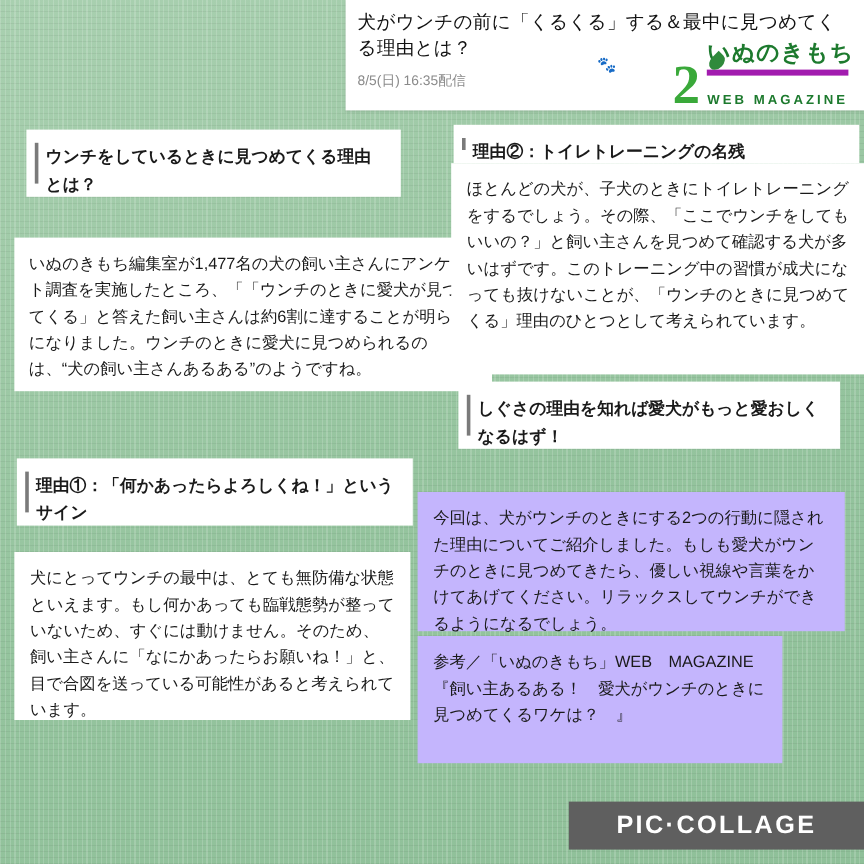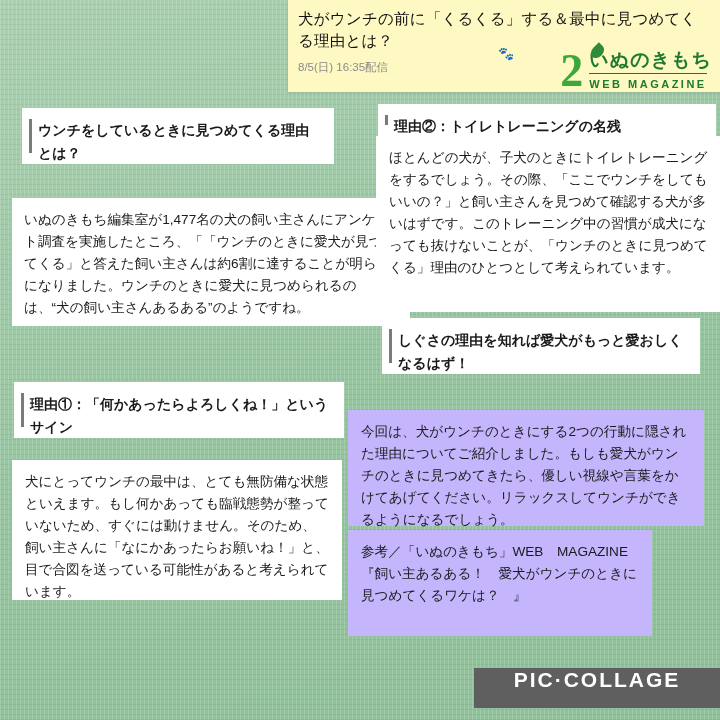--- a/index.html
+++ b/index.html
@@ -33,21 +33,21 @@
     box-sizing: border-box;
     box-shadow: 0 1px 2px rgba(0,0,0,0.10);
   }
 
   
   #title-card {
     left: 288px;
     top: 0px;
     width: 432px;
     height: 92px;
-    background: #fef9c3;
+    background: #ffffff;
     padding: 8px 10px 0 10px;
   }
   #title-text {
     font-size: 15.5px;
     line-height: 1.45;
     color: #111;
     letter-spacing: 0.2px;
   }
   #title-meta {
     margin-top: 7px;
@@ -89,22 +89,22 @@
     color: #1d7a2e;
     line-height: 1.1;
     letter-spacing: 1px;
   }
   #logo-en {
     font-size: 11px;
     font-weight: bold;
     color: #1d7a2e;
     letter-spacing: 2.5px;
     margin-top: 2px;
-    border-top: 1px solid #a21caf;
-    padding-top: 4px;
+    border-top: 5px solid #a21caf;
+    padding-top: 15px;
   }
   #logo-paw {
     position: absolute;
     left: 498px;
     top: 46px;
     font-size: 13px;
     color: #2f8a3c;
   }
   #logo-drop {
     position: absolute;
@@ -159,20 +159,21 @@
 
   
   #footer-bar {
     position: absolute;
     left: 474px;
     top: 668px;
     width: 246px;
     height: 40px;
     background: #5f5f5f;
     display: flex;
+    align-items: center;
     justify-content: center;
   }
   #footer-text {
     color: #ffffff;
     font-family: "Liberation Sans", sans-serif;
     font-size: 21px;
     font-weight: bold;
     letter-spacing: 2px;
   }
 </style>

